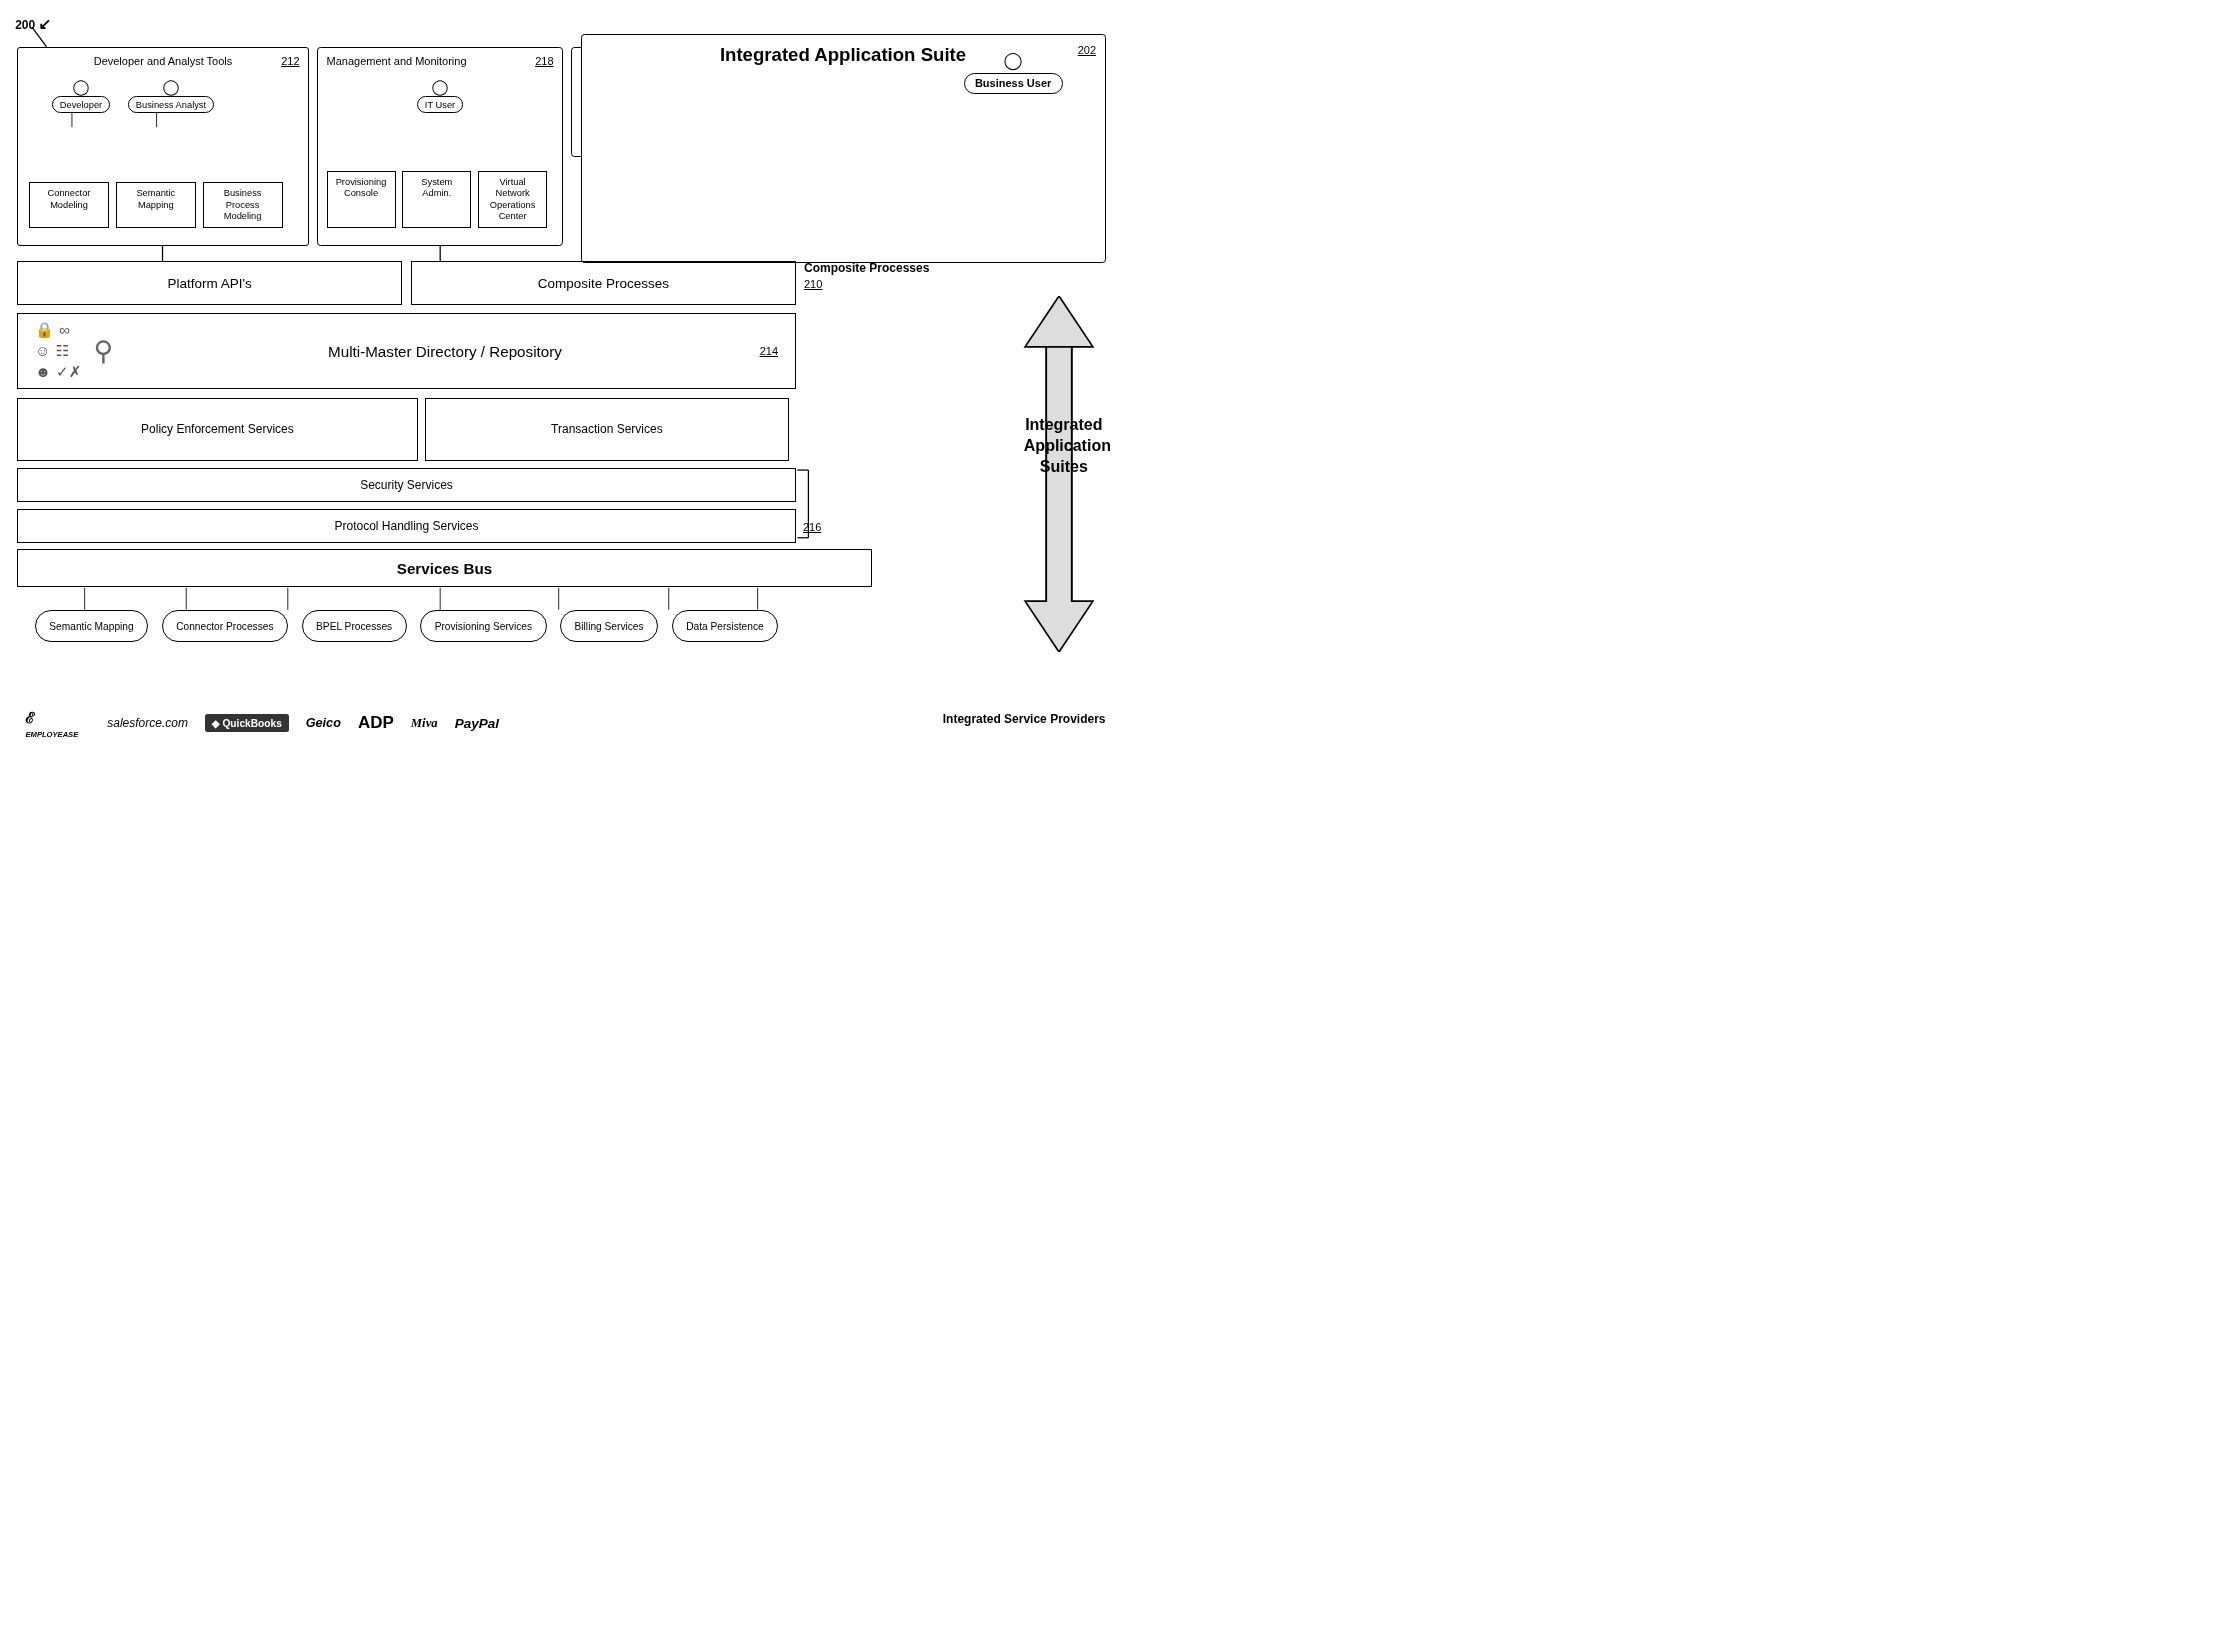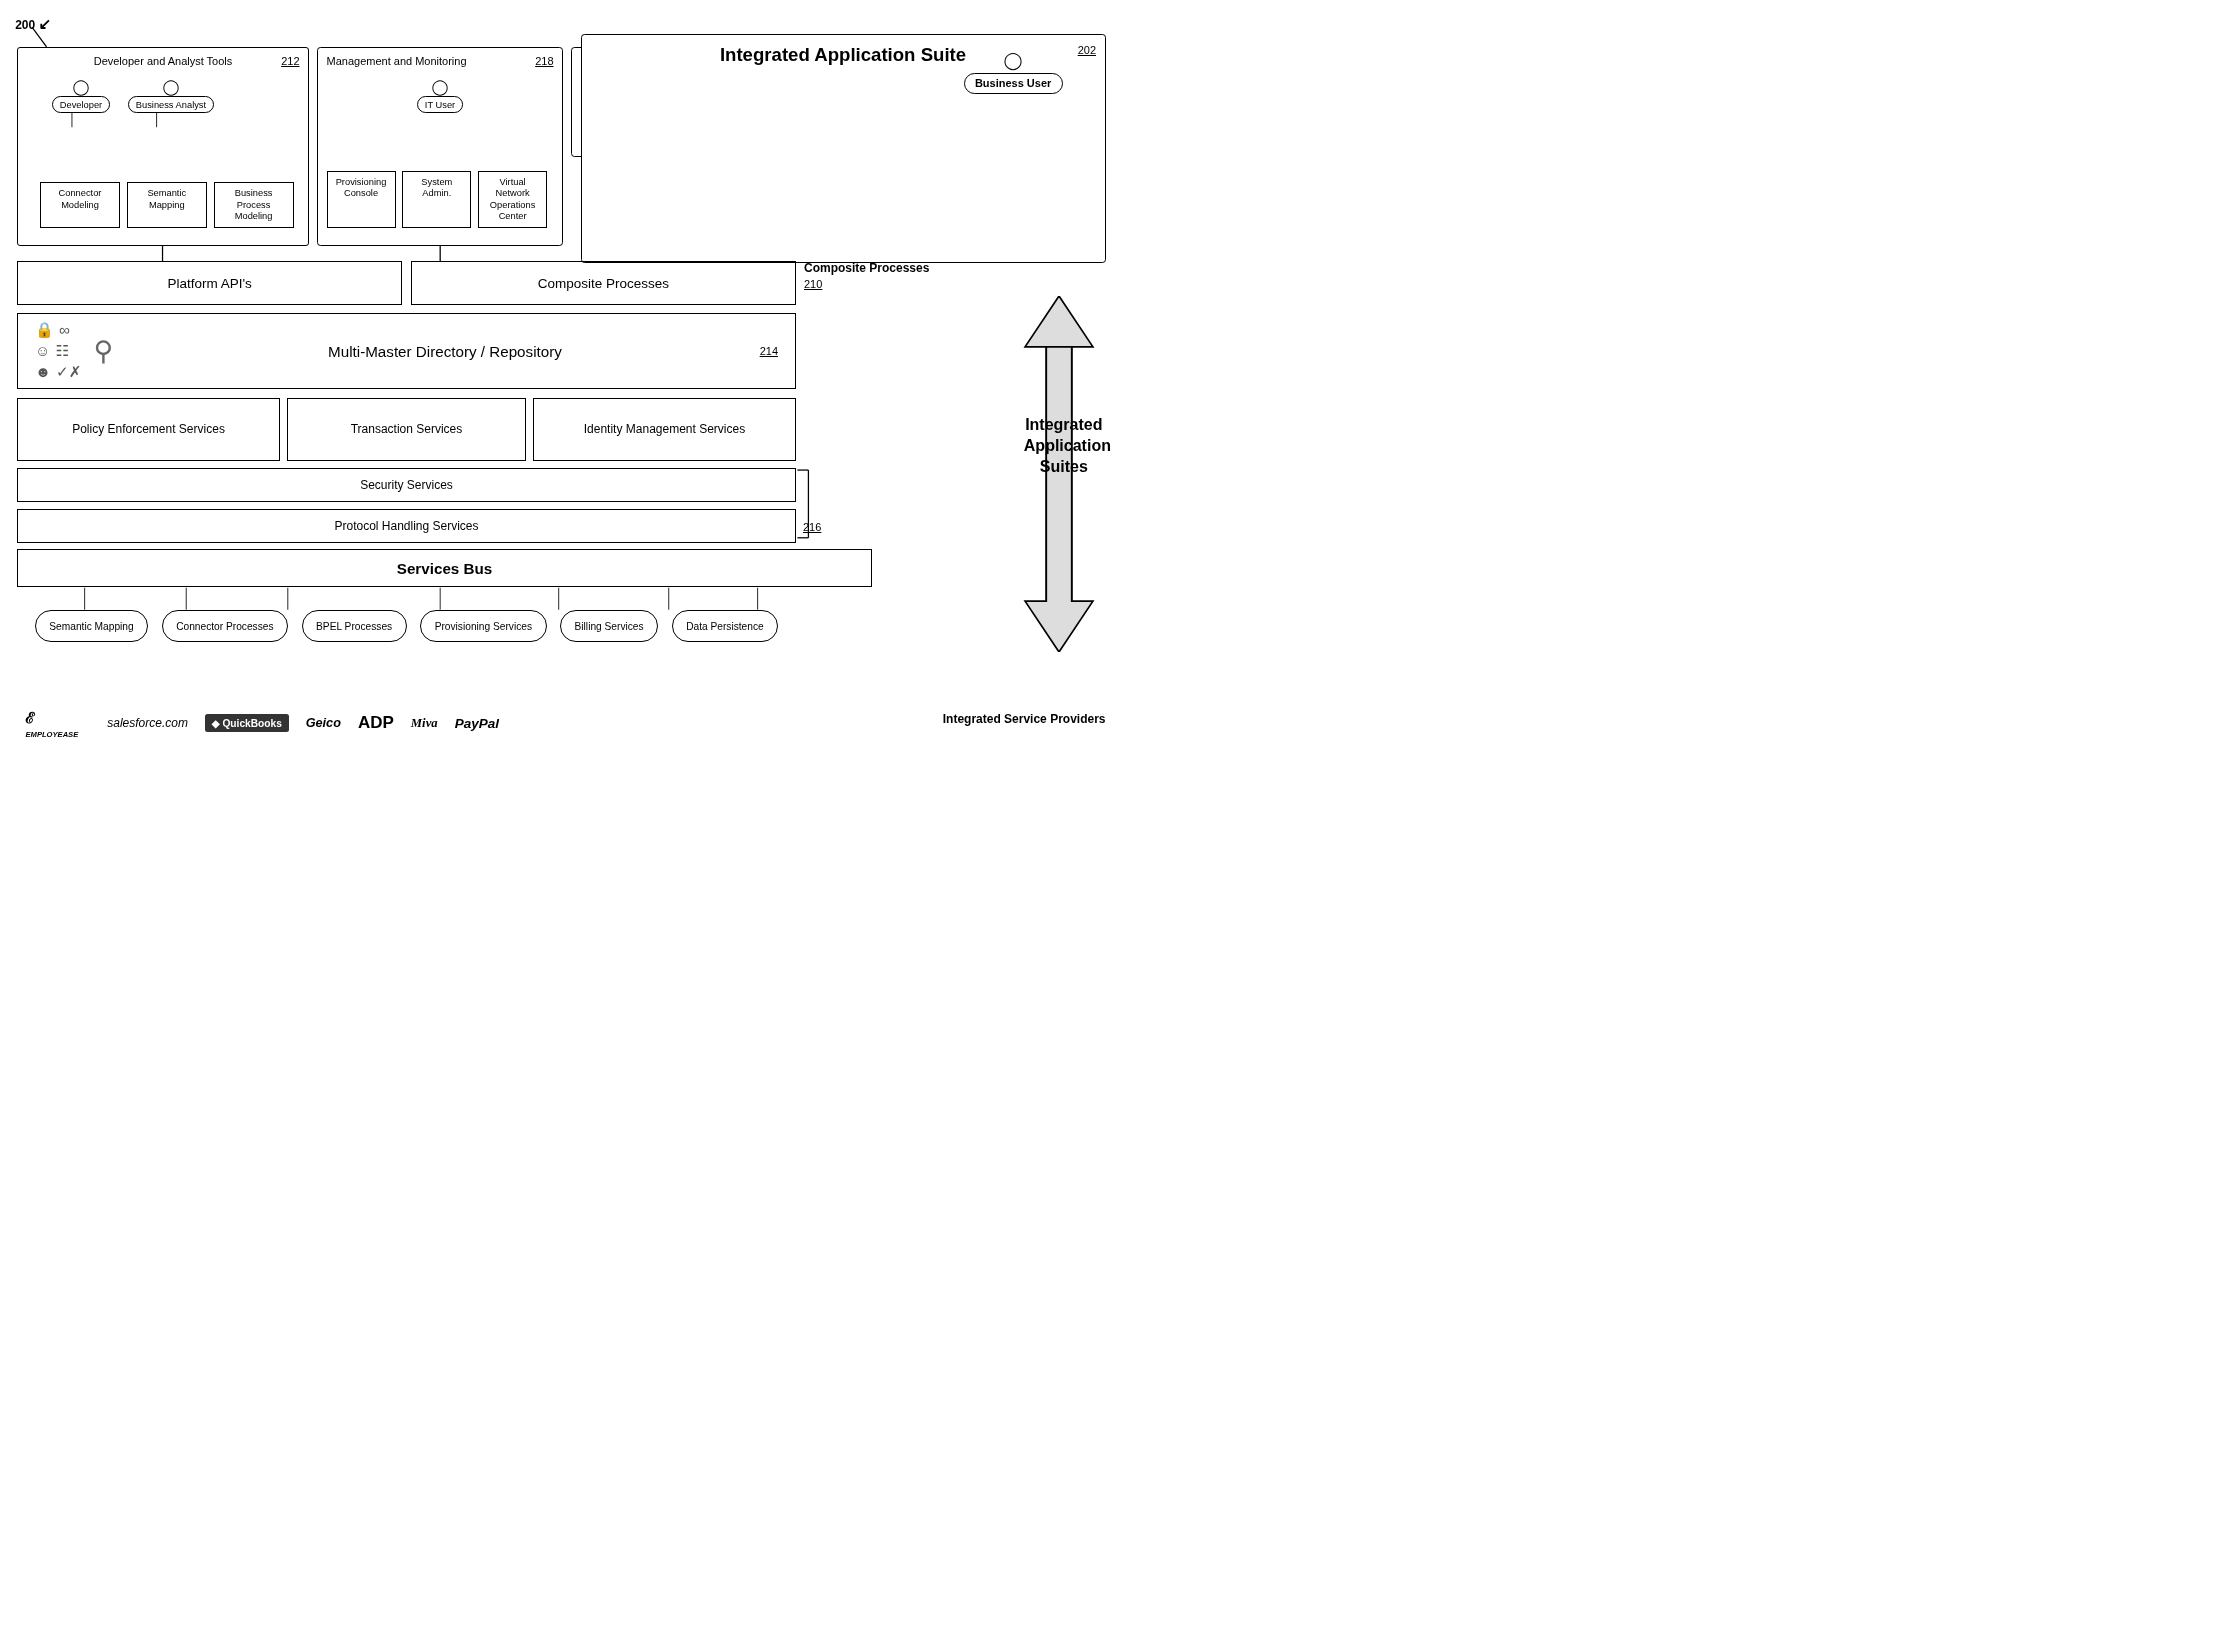--- a/index.html
+++ b/index.html
@@ -146,21 +146,21 @@
       border: 1.7px solid #000;
       border-radius: 42px;
       padding: 2.5px 6.8px;
       font-size: 9.3px;
       background: #fff;
     }
 
     
     .dat-tools-row {
       position: absolute;
-      bottom: 17px; left: 22px;
+      bottom: 17px; left: 11px;
       display: flex;
       gap: 6.8px;
       margin-top: 8px;
     }
     .dat-tool-box {
       border: 1.7px solid #000;
       padding: 5.1px 6.8px;
       text-align: center;
       font-size: 9.3px;
       width: 80px;
@@ -586,21 +586,20 @@
     </div>
 
     <div style="margin-left:12px;font-size:27px;color:#666;">⚲</div>
     <div class="mmdr-title">Multi-Master Directory / Repository</div>
     <div class="mmdr-label-214">214</div>
   </div>
 
   <div class="services-row">
     <div class="service-box policy-box">Policy Enforcement Services</div>
     <div class="service-box transaction-box">Transaction Services</div>
-    <div class="service-box identity-box">Identity Management Services</div>
   </div>
 
   <div class="security-row">Security Services</div>
 
   <div class="protocol-row">Protocol Handling Services</div>
 
   <div class="label-216">216</div>
 
   <div class="services-bus">Services Bus</div>
 

